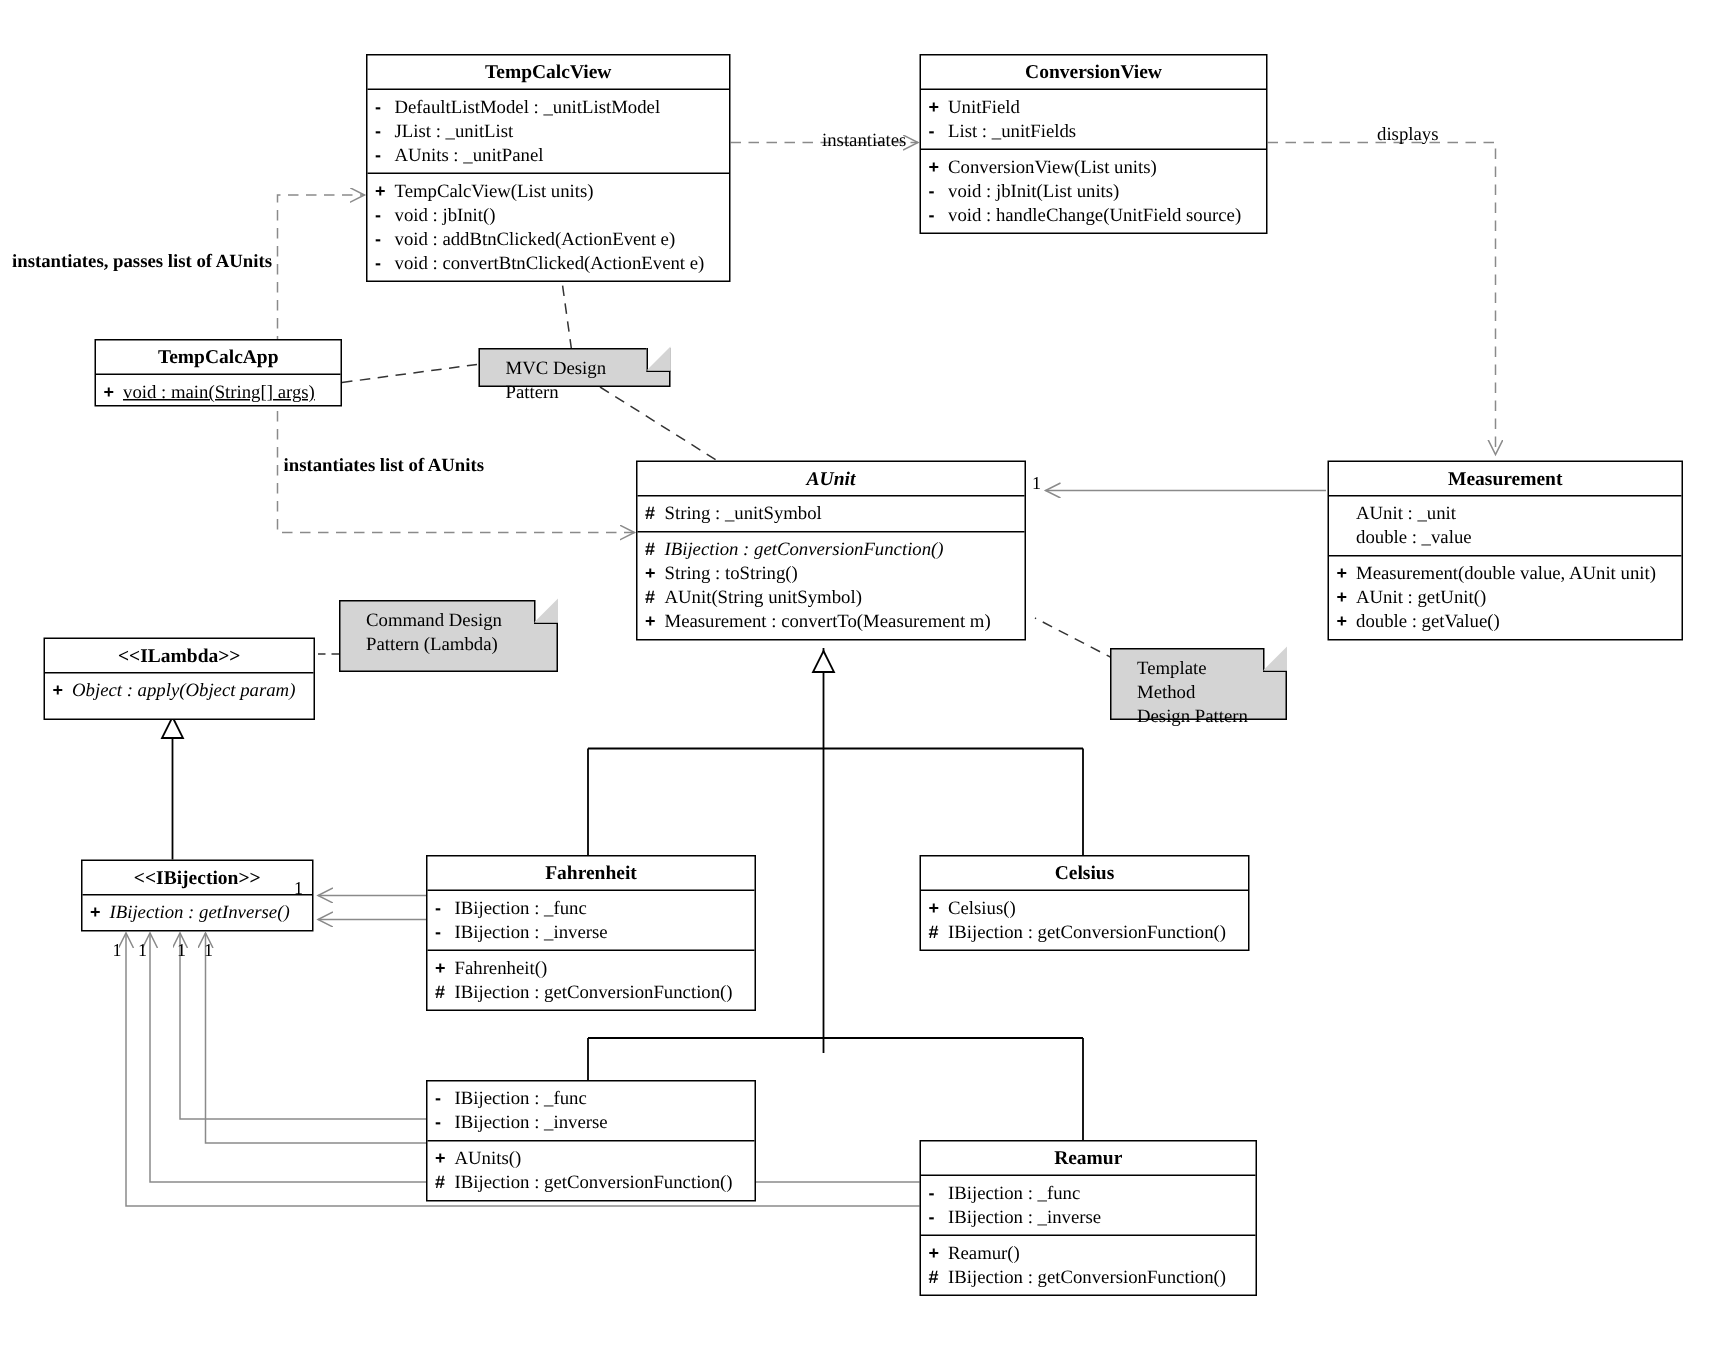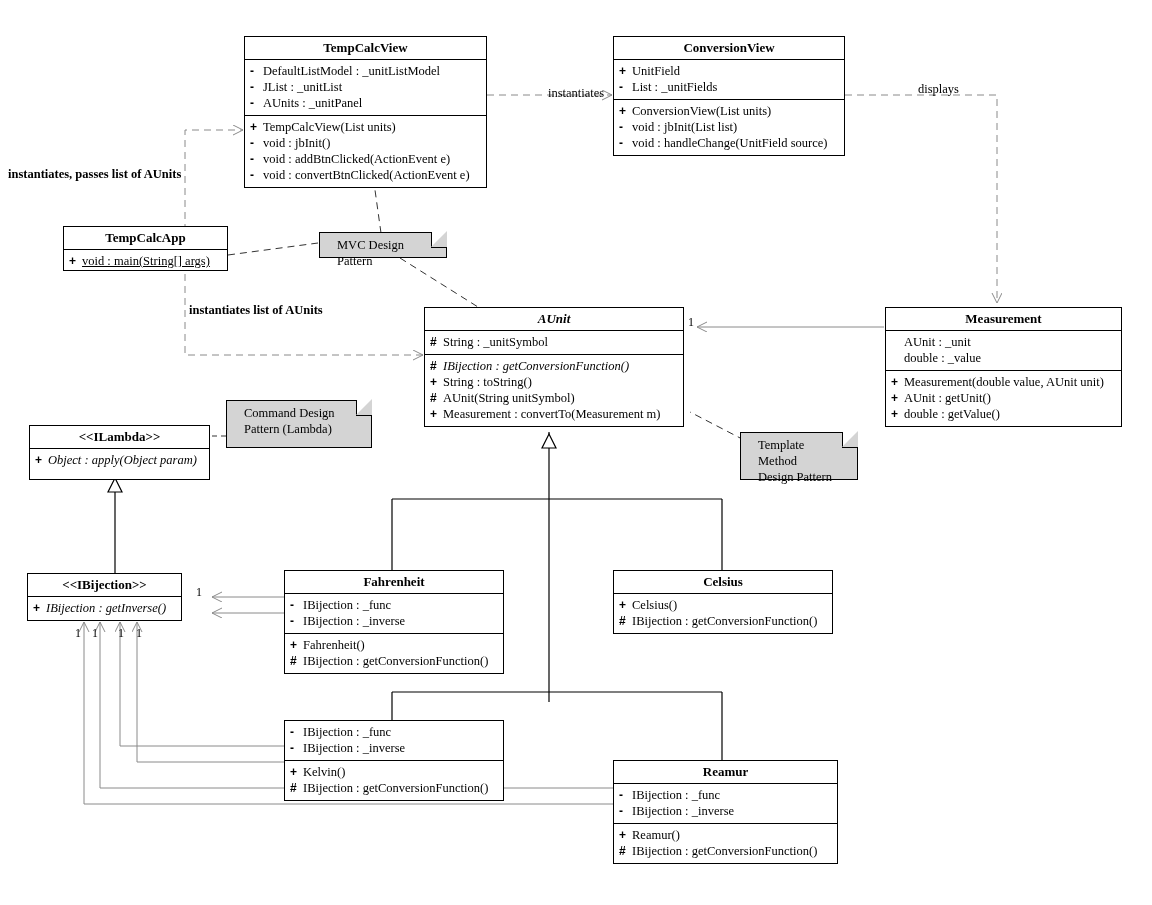--- a/index.html
+++ b/index.html
@@ -267,21 +267,21 @@
           <span class="mem">List : _unitFields</span>
         </div>
       </div>
     <div class="uml-compartment last">
         <div class="uml-row">
           <span class="vis">+</span>
           <span class="mem">ConversionView(List units)</span>
         </div>
         <div class="uml-row">
           <span class="vis">-</span>
-          <span class="mem">void : jbInit(List list)</span>
+          <span class="mem">void : jbInit(List units)</span>
         </div>
         <div class="uml-row">
           <span class="vis">-</span>
           <span class="mem">void : handleChange(UnitField source)</span>
         </div>
       </div>
   </div>
 
   <div class="uml-class" style="left:63px; top:226px; width:165px; height:45px;">
     <div class="uml-title">TempCalcApp</div>
@@ -352,21 +352,21 @@
   <div class="uml-class" style="left:29px; top:425px; width:181px; height:55px;">
     <div class="uml-title">&lt;&lt;ILambda&gt;&gt;</div>
     <div class="uml-compartment last">
         <div class="uml-row">
           <span class="vis">+</span>
           <span class="mem italic">Object : apply(Object param)</span>
         </div>
       </div>
   </div>
 
-  <div class="uml-class" style="left:27px; top:573px; width:155px; height:48px;">
+  <div class="uml-class" style="left:54px; top:573px; width:155px; height:48px;">
     <div class="uml-title">&lt;&lt;IBijection&gt;&gt;</div>
     <div class="uml-compartment last">
         <div class="uml-row">
           <span class="vis">+</span>
           <span class="mem italic">IBijection : getInverse()</span>
         </div>
       </div>
   </div>
 
   <div class="uml-class" style="left:284px; top:570px; width:220px;">
@@ -414,21 +414,21 @@
           <span class="mem">IBijection : _func</span>
         </div>
         <div class="uml-row">
           <span class="vis">-</span>
           <span class="mem">IBijection : _inverse</span>
         </div>
       </div>
     <div class="uml-compartment last">
         <div class="uml-row">
           <span class="vis">+</span>
-          <span class="mem">Kelvin()</span>
+          <span class="mem">AUnits()</span>
         </div>
         <div class="uml-row">
           <span class="vis prot">#</span>
           <span class="mem">IBijection : getConversionFunction()</span>
         </div>
       </div>
   </div>
 
   <div class="uml-class" style="left:613px; top:760px; width:225px;">
     <div class="uml-title">Reamur</div>

